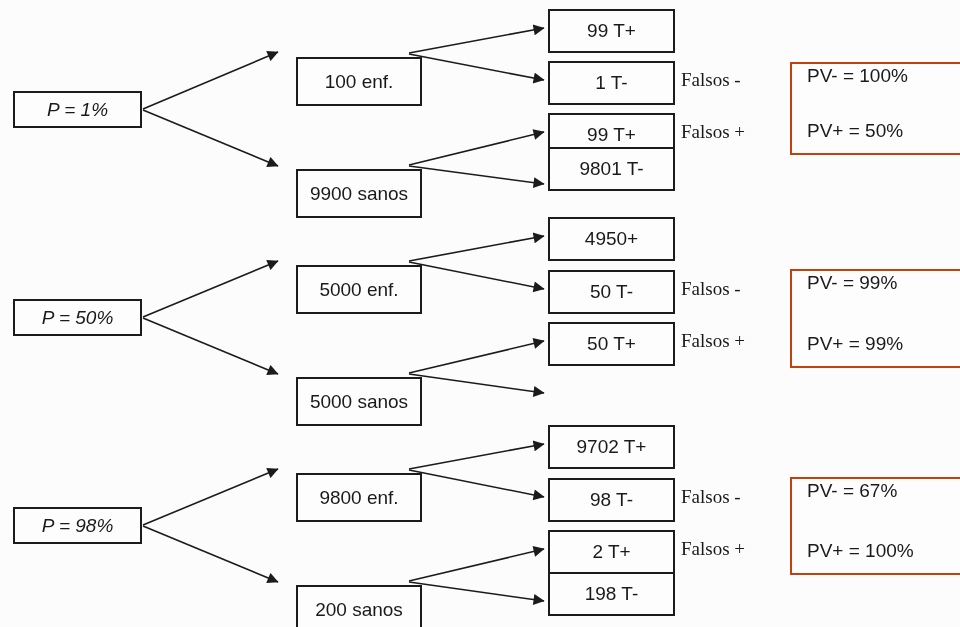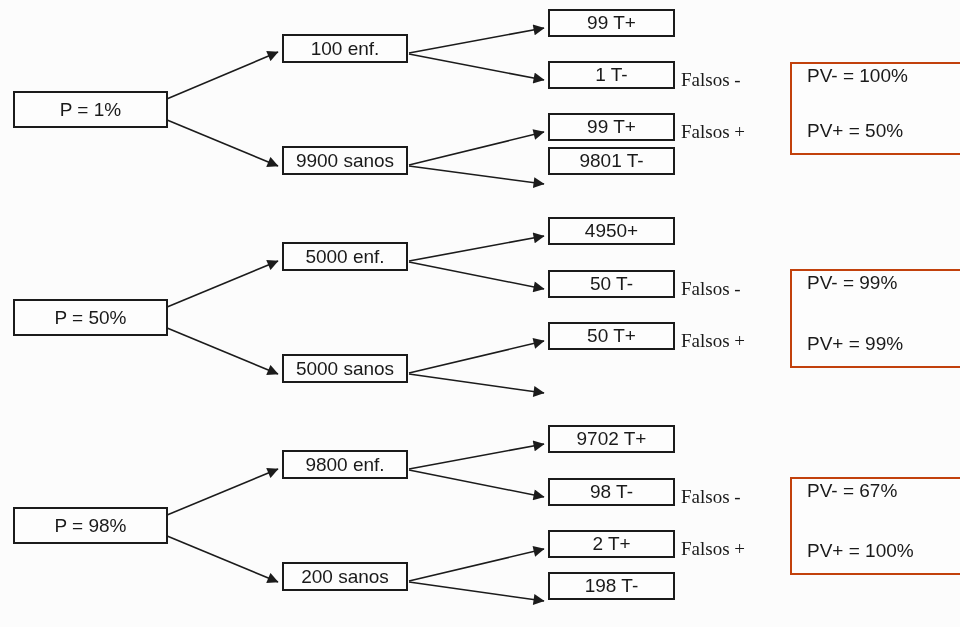--- a/index.html
+++ b/index.html
@@ -26,23 +26,23 @@
     position: absolute;
     box-sizing: border-box;
     border: 2px solid #1b1b1b;
     background: #fdfdfd;
     display: flex;
     align-items: center;
     justify-content: center;
     font-size: 19px;
     white-space: nowrap;
   }
-  .root   { left: 13px;  width: 155px; height: 37px; }
-  .branch { left: 282px; width: 126px; height: 29px; }
-  .leaf   { left: 548px; width: 127px; height: 28px; }
+  .root   { left: 13px;  width: 129px; height: 37px; font-style: italic; }
+  .branch { left: 296px; width: 126px; height: 49px; margin-top: 23px; }
+  .leaf   { left: 548px; width: 127px; height: 44px; }
   .side-label {
     position: absolute;
     left: 681px;
     height: 38px;
     display: flex;
     align-items: center;
     font-size: 19px;
     white-space: nowrap;
     font-family: Liberation Serif, serif;
   }

